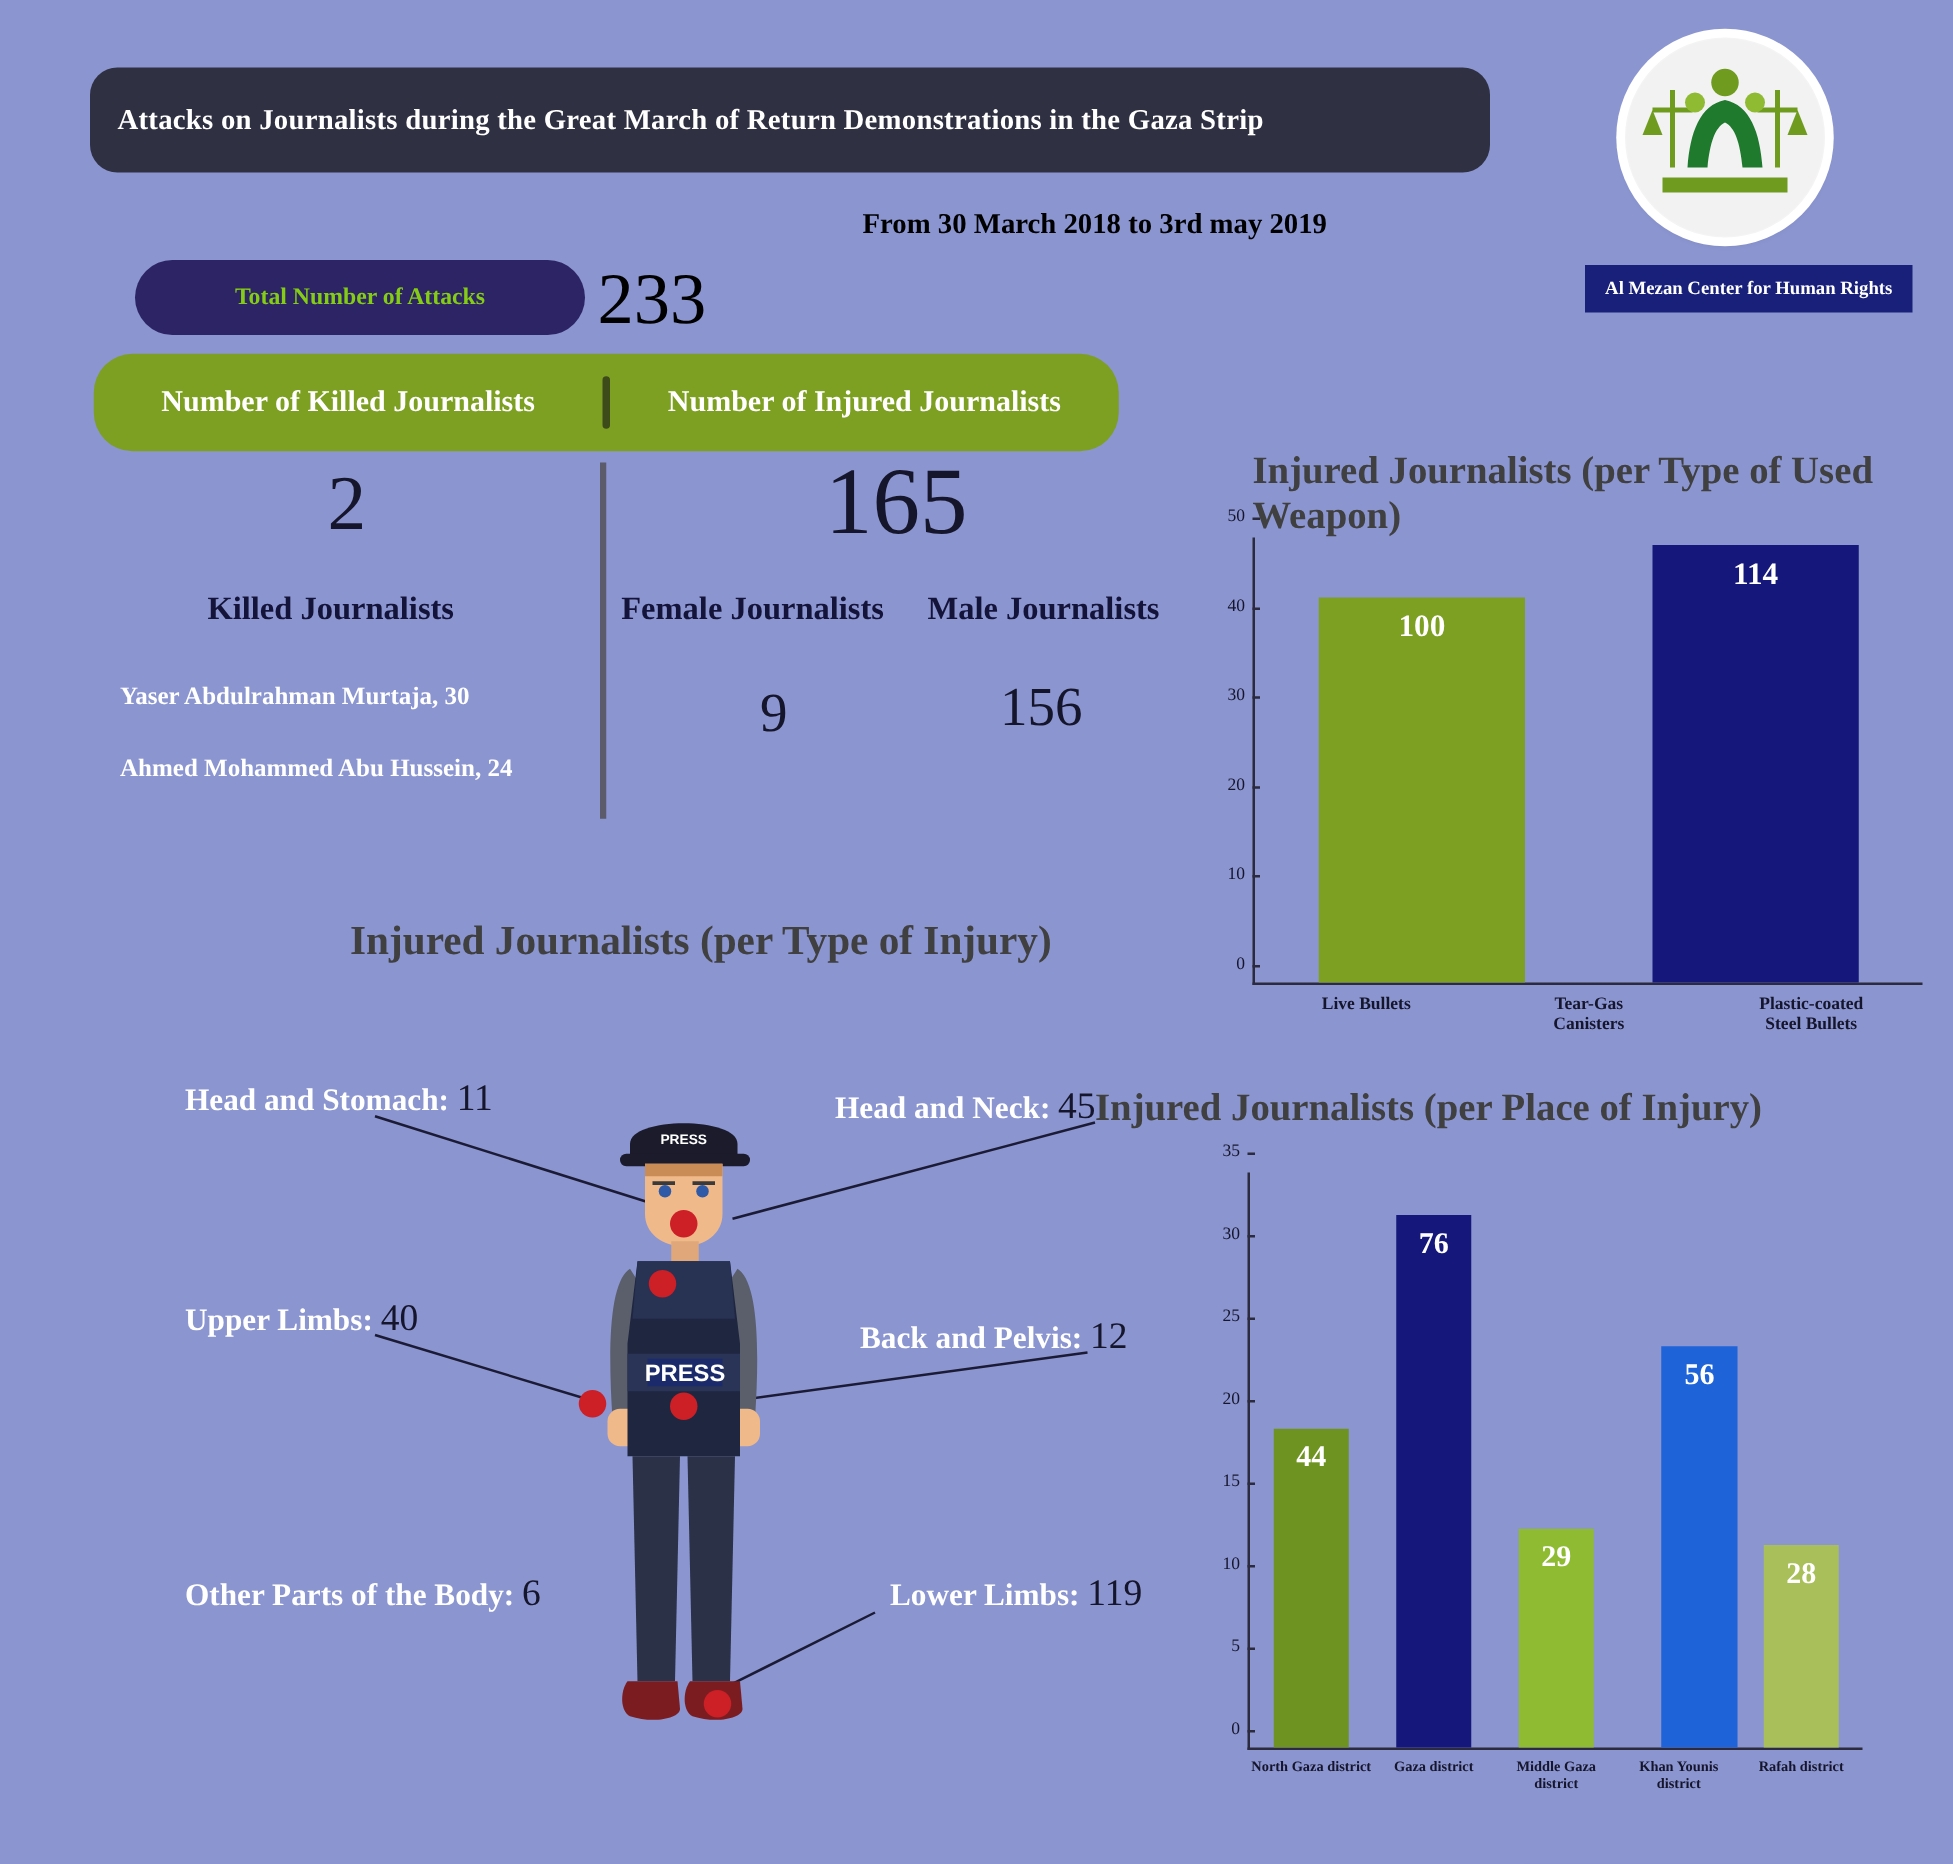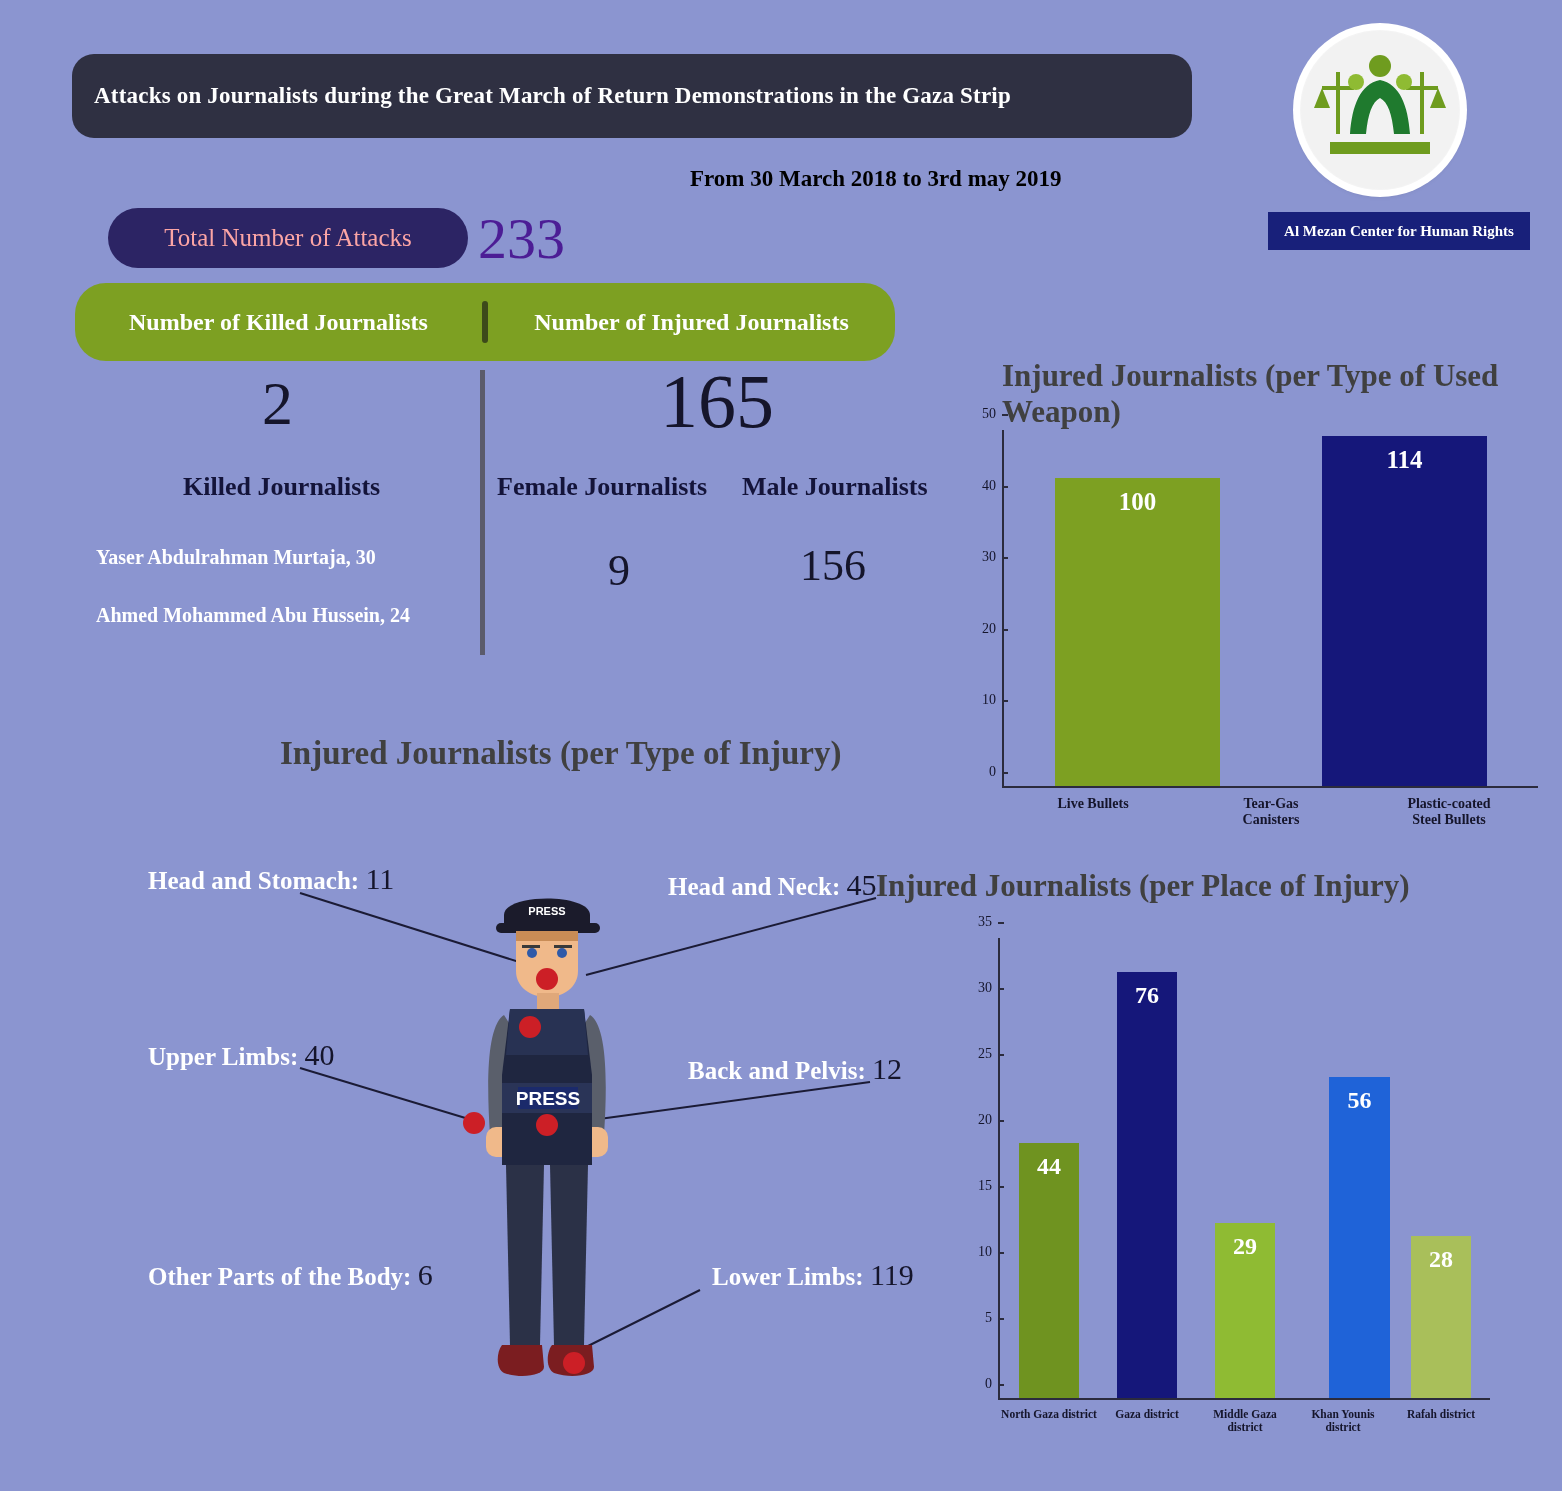--- a/index.html
+++ b/index.html
@@ -41,24 +41,24 @@
     position: absolute; left: -32px; top: 182px; width: 262px; height: 38px;
     background: #18207a; color: #ffffff; font-size: 15px; font-weight: bold;
     display: flex; align-items: center; justify-content: center;
   }
 
   
   .total-pill {
     position: absolute; left: 108px; top: 208px; width: 360px; height: 60px;
     background: #2c2464; border-radius: 30px; display: flex; align-items: center; justify-content: center;
   }
-  .total-pill span { color: #fca5a5; font-size: 25px; font-weight: normal; }
+  .total-pill span { color: #84cc16; font-size: 19px; font-weight: bold; }
   .total-value {
     position: absolute; left: 478px; top: 205px;
-    font-size: 58px; color: #4c1d95; font-weight: normal;
+    font-size: 58px; color: #000000; font-weight: normal;
   }
 
   .kpi-pill {
     position: absolute; left: 75px; top: 283px; width: 820px; height: 78px;
     background: #7da022; border-radius: 31px; display: flex; align-items: center;
   }
   .kpi-pill .half {
     flex: 1; text-align: center; color: #ffffff; font-size: 24px; font-weight: bold;
   }
   .kpi-pill .divider { width: 6px; height: 42px; background: #3d4a1a; border-radius: 3px; }
@@ -66,21 +66,21 @@
   .divider-v {
     position: absolute; left: 480px; top: 370px; width: 5px; height: 285px;
     background: #5b5b6b;
   }
 
   .big-num { position: absolute; font-size: 62px; color: #15152b; }
   .big-num.killed { left: 262px; top: 368px; }
   .big-num.injured { left: 660px; top: 358px; font-size: 76px; }
 
   .sub-label { position: absolute; font-size: 26px; color: #14143a; font-weight: bold; }
-  .sub-label.killed { left: 166px; top: 472px; margin-left: 17px; }
+  .sub-label.killed { left: 166px; top: 472px; }
   .sub-label.female { left: 497px; top: 472px; }
   .sub-label.male   { left: 742px; top: 472px; }
 
   .mid-num { position: absolute; font-size: 44px; color: #15152b; }
   .mid-num.female { left: 608px; top: 545px; }
   .mid-num.male   { left: 800px; top: 540px; }
 
   .killed-name { position: absolute; left: 96px; font-size: 20px; color: #ffffff; font-weight: bold; }
   .killed-name.n1 { top: 546px; }
   .killed-name.n2 { top: 604px; }

